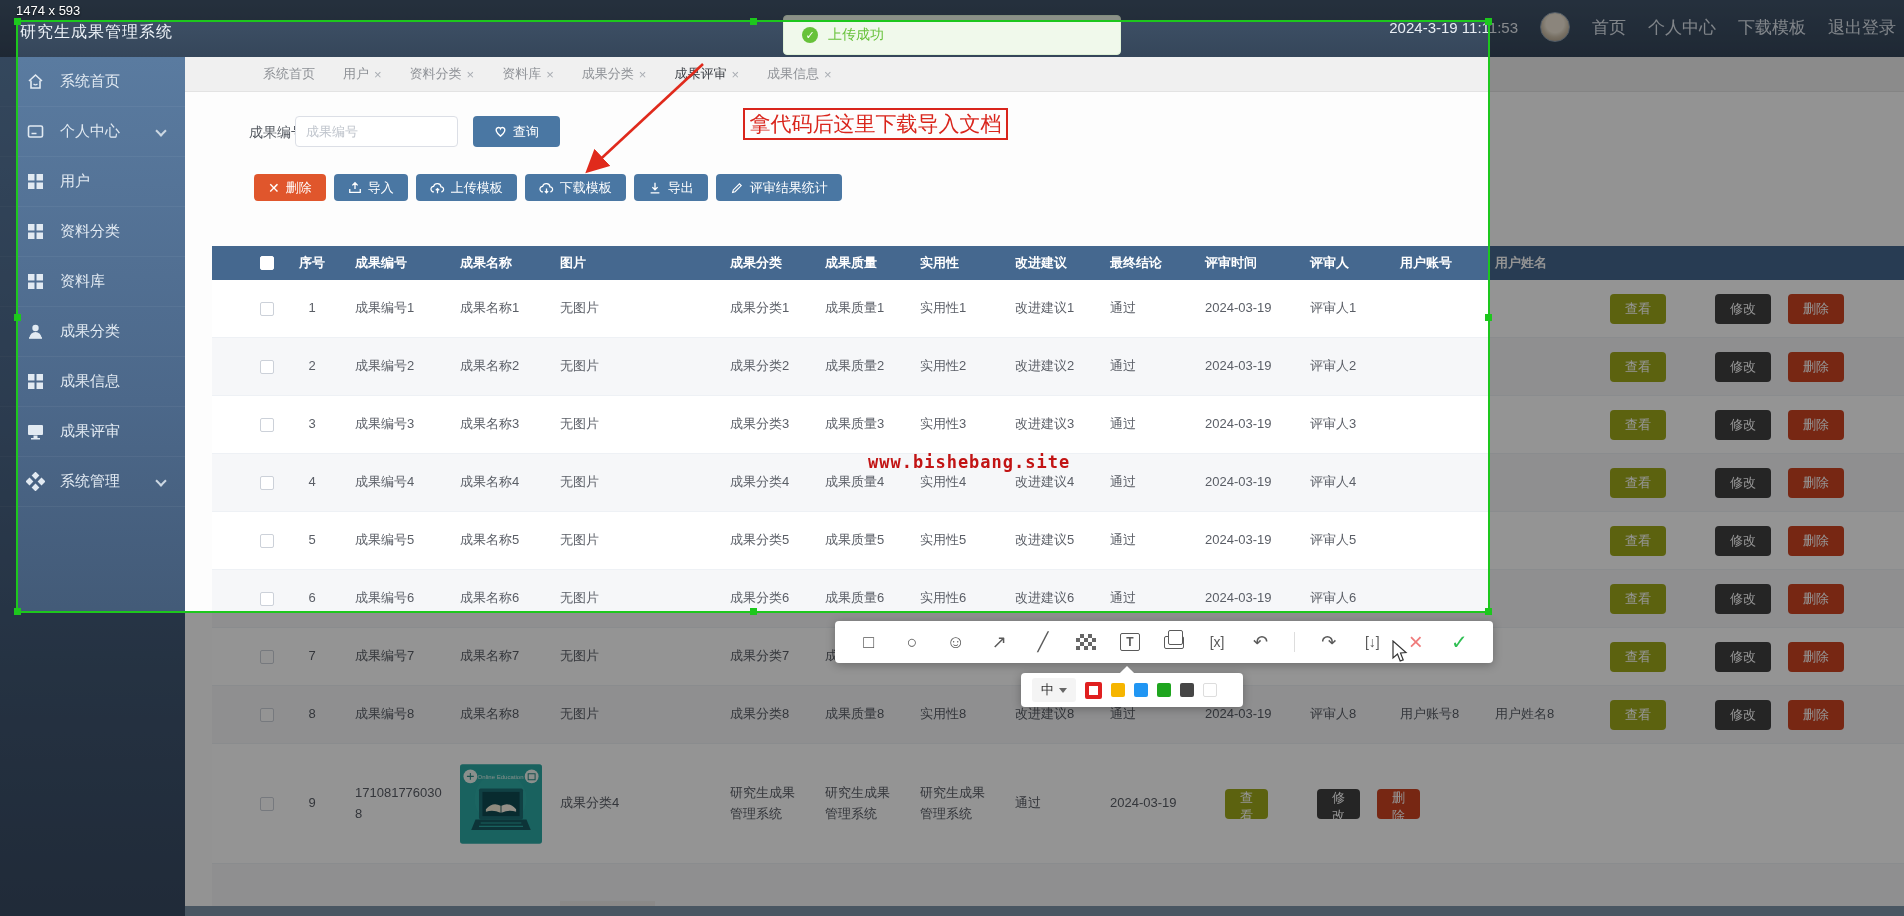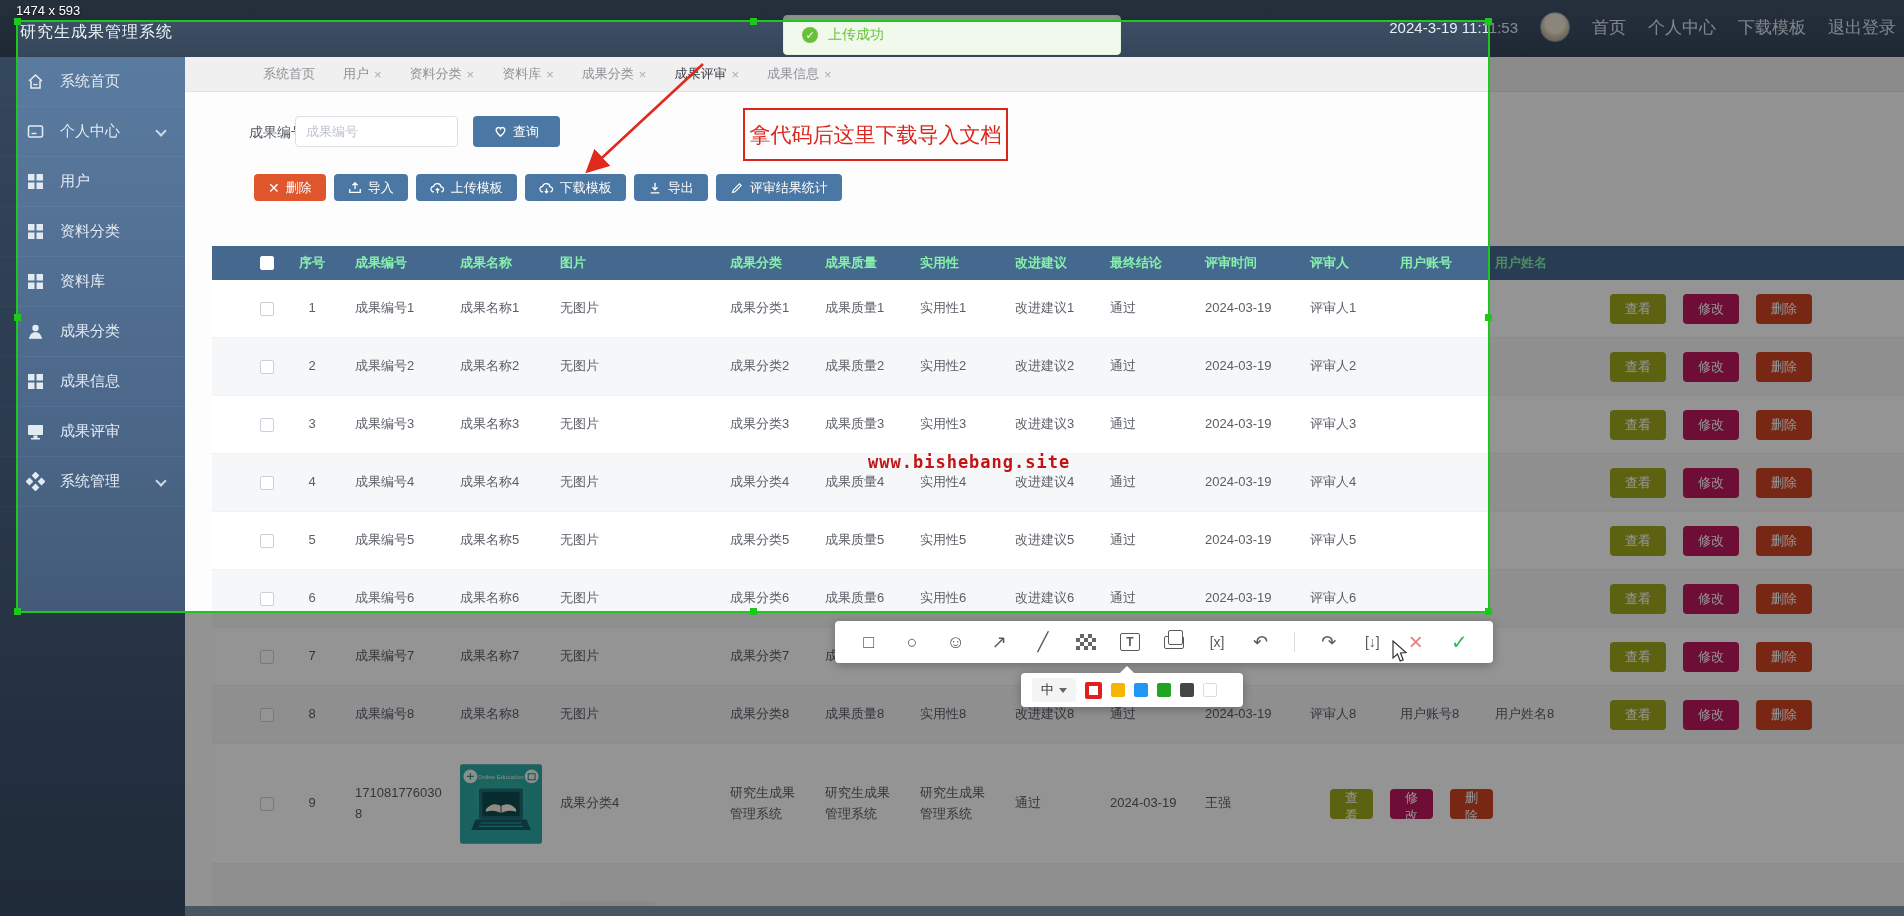--- a/index.html
+++ b/index.html
@@ -33,47 +33,47 @@
   .search-input::placeholder { color:#bfc4cc; }
   .btn-query { position:absolute; left:473px; top:116px; width:87px; height:31px; background:#4a77a3; border:none; border-radius:4px; color:#fff; font-size:13px; display:flex; align-items:center; justify-content:center; gap:6px; cursor:pointer; z-index:2; font-family:inherit; }
 
   
   .action-row { position:absolute; left:254px; top:174px; display:flex; gap:8px; z-index:2; }
   .abtn { height:27px; border:none; border-radius:4px; color:#fff; font-size:13px; display:flex; align-items:center; gap:6px; padding:0 14px; background:#4a77a3; cursor:pointer; font-family:inherit; }
   .abtn.danger { background:#e0562c; }
   .abtn .x-glyph { font-size:14px; font-weight:bold; }
 
   
-  .note-box { position:absolute; left:743px; top:108px; width:265px; height:53px; border:2px solid #d9251c; color:#d9251c; font-size:21px; display:flex; align-items:center; justify-content:center; z-index:30; background:rgba(255,255,255,.0); }
+  .note-box { position:absolute; left:743px; top:108px; width:265px; height:32px; border:2px solid #d9251c; color:#d9251c; font-size:21px; display:flex; align-items:center; justify-content:center; z-index:30; background:rgba(255,255,255,.0); }
   .arrow-svg { position:absolute; left:575px; top:58px; z-index:30; }
   .watermark { position:absolute; left:868px; top:452px; font-family:"DejaVu Sans Mono",monospace; font-size:17px; font-weight:bold; color:#c21414; letter-spacing:1px; z-index:30; }
 
   
   .toast { position:absolute; left:783px; top:15px; width:338px; height:40px; background:#f0f9eb; border:1px solid #e1f3d8; border-radius:4px; display:flex; align-items:center; gap:10px; padding-left:18px; z-index:35; }
   .toast-ico { width:16px; height:16px; border-radius:50%; background:#67c23a; color:#fff; font-size:11px; display:flex; align-items:center; justify-content:center; }
   .toast-txt { color:#67c23a; font-size:14px; }
 
   
   .tbl { position:absolute; left:212px; top:246px; width:1692px; z-index:1; }
   .thead, .trow { display:grid; grid-template-columns:75px 50px 105px 100px 170px 95px 95px 95px 95px 95px 105px 90px 95px 95px 1fr; }
   .thead { height:34px; background:#45688f; }
-  .thead .th { display:flex; align-items:center; color:#86efac; font-size:13px; font-weight:bold; padding-left:18px; }
+  .thead .th { display:flex; align-items:center; color:#ffffff; font-size:13px; font-weight:bold; padding-left:18px; }
   .th.c-cb, .td.c-cb { justify-content:flex-start; padding-left:48px; }
   .th.c-num, .td.c-num { justify-content:center; padding-left:0; }
   .th.c-ops, .td.c-ops { padding-left:38px; }
   .trow { min-height:58px; background:#fff; border-bottom:1px solid #eef1f5; }
   .trow.stripe { background:#f6f7f9; }
   .trow.tall { min-height:120px; }
   .td { display:flex; align-items:center; font-size:13px; color:#5a5e66; padding-left:18px; word-break:break-all; line-height:1.55; }
   .cb { width:14px; height:14px; border:1px solid #ccd1d9; border-radius:2px; background:#fff; }
   .cb.hd { background:#fff; border-color:#fff; }
   .ops { display:flex; gap:17px; align-items:center; }
   .rbtn { height:30px; border:none; border-radius:4px; color:#fff; font-size:13px; padding:0 15px; cursor:pointer; font-family:inherit; }
   .rbtn-0 { background:#9faa1b; }
-  .rbtn-1 { background:#be185d; }
+  .rbtn-1 { background:#404040;margin-left:32px; }
   .rbtn-2 { background:#cd4422; }
   .illu { border-radius:3px; }
   .photo-thumb { width:95px; height:45px; background:
       radial-gradient(ellipse at 60% 120%, #473a30 0 38%, rgba(71,58,48,0) 62%),
       linear-gradient(180deg,#f0eeec,#e4e0da); }
   .bottom-strip { position:absolute; left:185px; top:906px; width:1719px; height:10px; background:#7e95aa; z-index:2; }
 
   
   .selection { position:absolute; left:16px; top:20px; width:1474px; height:593px; border:2px solid #1dc71d; box-shadow:0 0 0 2000px rgba(0,0,0,.42); z-index:50; pointer-events:none; }
   .sel-handle { position:absolute; width:7px; height:7px; background:#1dc71d; }
@@ -544,21 +544,20 @@
     <path d="M18 64 h59 l5 12 h-69 z" fill="#175b61"></path>
     <path d="M24 68 h47 M22 72 h51" stroke="#2ba9a4" stroke-width="1.4"></path>
   </svg>
           </div>
     <div class="td">成果分类4</div>
     <div class="td">研究生成果管理系统</div>
     <div class="td">研究生成果管理系统</div>
     <div class="td">研究生成果管理系统</div>
     <div class="td">通过</div>
     <div class="td">2024-03-19</div>
-    <div class="td">王强</div>
     <div class="td c-ops">
             <span class="ops">
               <button class="rbtn rbtn-0">查看</button>
               <button class="rbtn rbtn-1">修改</button>
               <button class="rbtn rbtn-2">删除</button>
             </span>
           </div>
   </div>
         <div class="trow stripe tall">
     <div class="td c-cb"></div>

